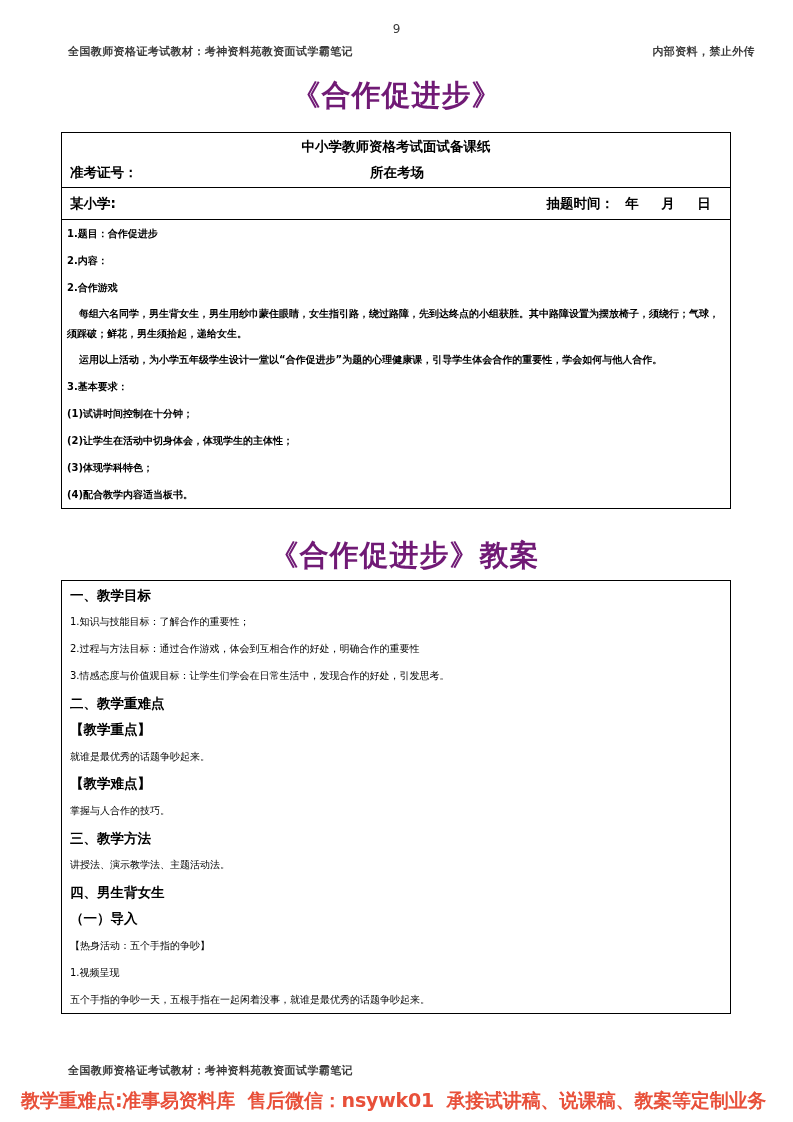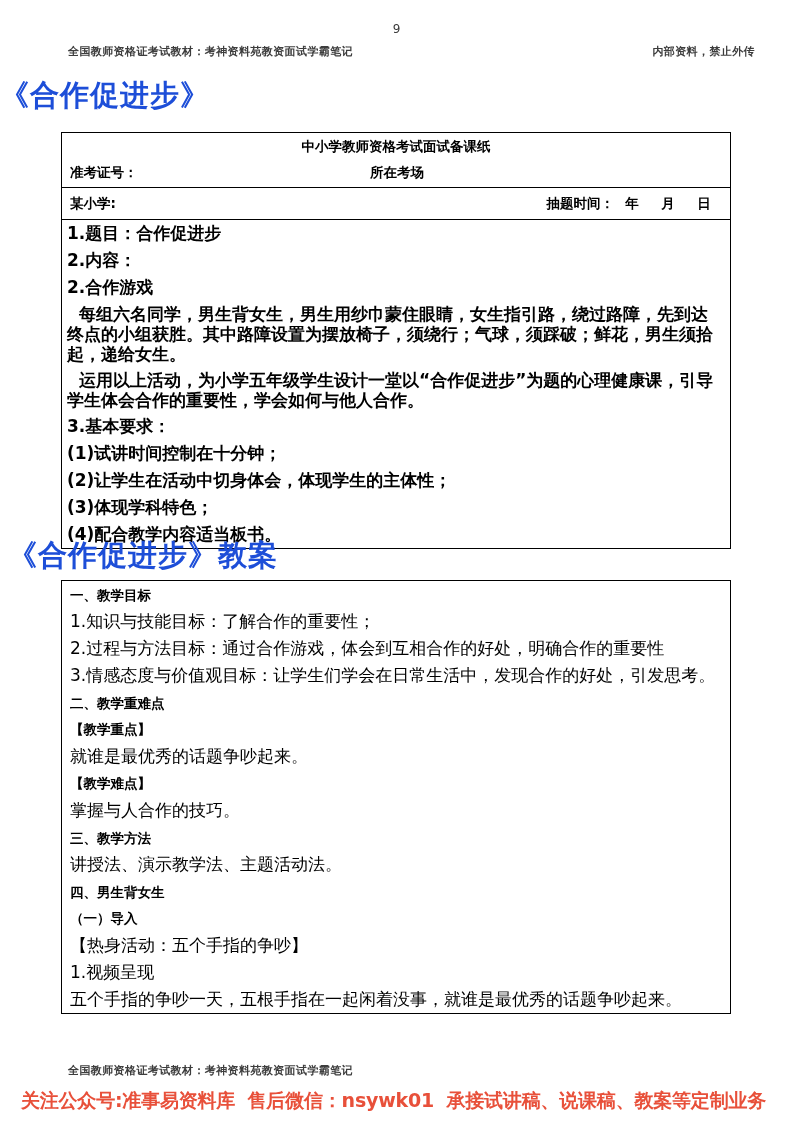--- a/index.html
+++ b/index.html
@@ -62,25 +62,26 @@
     font-family: "DejaVu Serif", "Liberation Serif", serif;
     font-weight: bold;
     white-space: nowrap;
   }
 
   
   .doc-title {
     position: absolute;
     left: 0;
     width: 793px;
+    text-align: center;
     font-family: "DejaVu Serif", "Liberation Serif", serif;
     font-weight: bold;
     font-size: 29px;
     letter-spacing: 1px;
-    color: #1d4ed8;
+    color: #701a75;
   }
   #title-main { top: 76px; }
   #title-plan { top: 536px; margin-left: 8px; }
 
   
   .sheet {
     position: absolute;
     left: 61px;
     width: 670px;
     box-sizing: border-box;
@@ -129,21 +130,21 @@
     padding-top: 3px;
     padding-bottom: 3px;
   }
   .f2-left { flex: 1 1 auto; }
   .f2-label { flex: 0 0 auto; }
   .f2-ymd { flex: 0 0 auto; }
   .f2-ymd span { display: inline-block; width: 36px; text-align: center; }
 
   
   .p {
-    font-size: 17px;
+    font-size: 10px;
     line-height: 21px;
     margin: 0;
     padding: 3px 7px 3px 5px;
     font-family: "DejaVu Sans", "Liberation Sans", sans-serif;
   }
   .p.bold { font-weight: bold; }
   .p.indent { text-indent: 12px; }
   .p.tight { line-height: 20px; }
   .p.heading {
     font-weight: bold;
@@ -250,18 +251,18 @@
       <p class="p sub">（一）导入</p>
       <p class="p norm">【热身活动：五个手指的争吵】</p>
       <p class="p norm">1.视频呈现</p>
       <p class="p norm">五个手指的争吵一天，五根手指在一起闲着没事，就谁是最优秀的话题争吵起来。</p>
     </div>
   </div>
 
   <div class="footer-head">全国教师资格证考试教材：考神资料苑教资面试学霸笔记</div>
 
   <div class="footer-promo" style="color: rgb(232, 80, 58);">
-    <span class="seg">关注公众号:准事易资料库</span>
+    <span class="seg">教学重难点:准事易资料库</span>
     <span class="seg">售后微信：nsywk01</span>
     <span class="seg">承接试讲稿、说课稿、教案等定制业务</span>
   </div>
 
 </div>
 
 </body></html>

